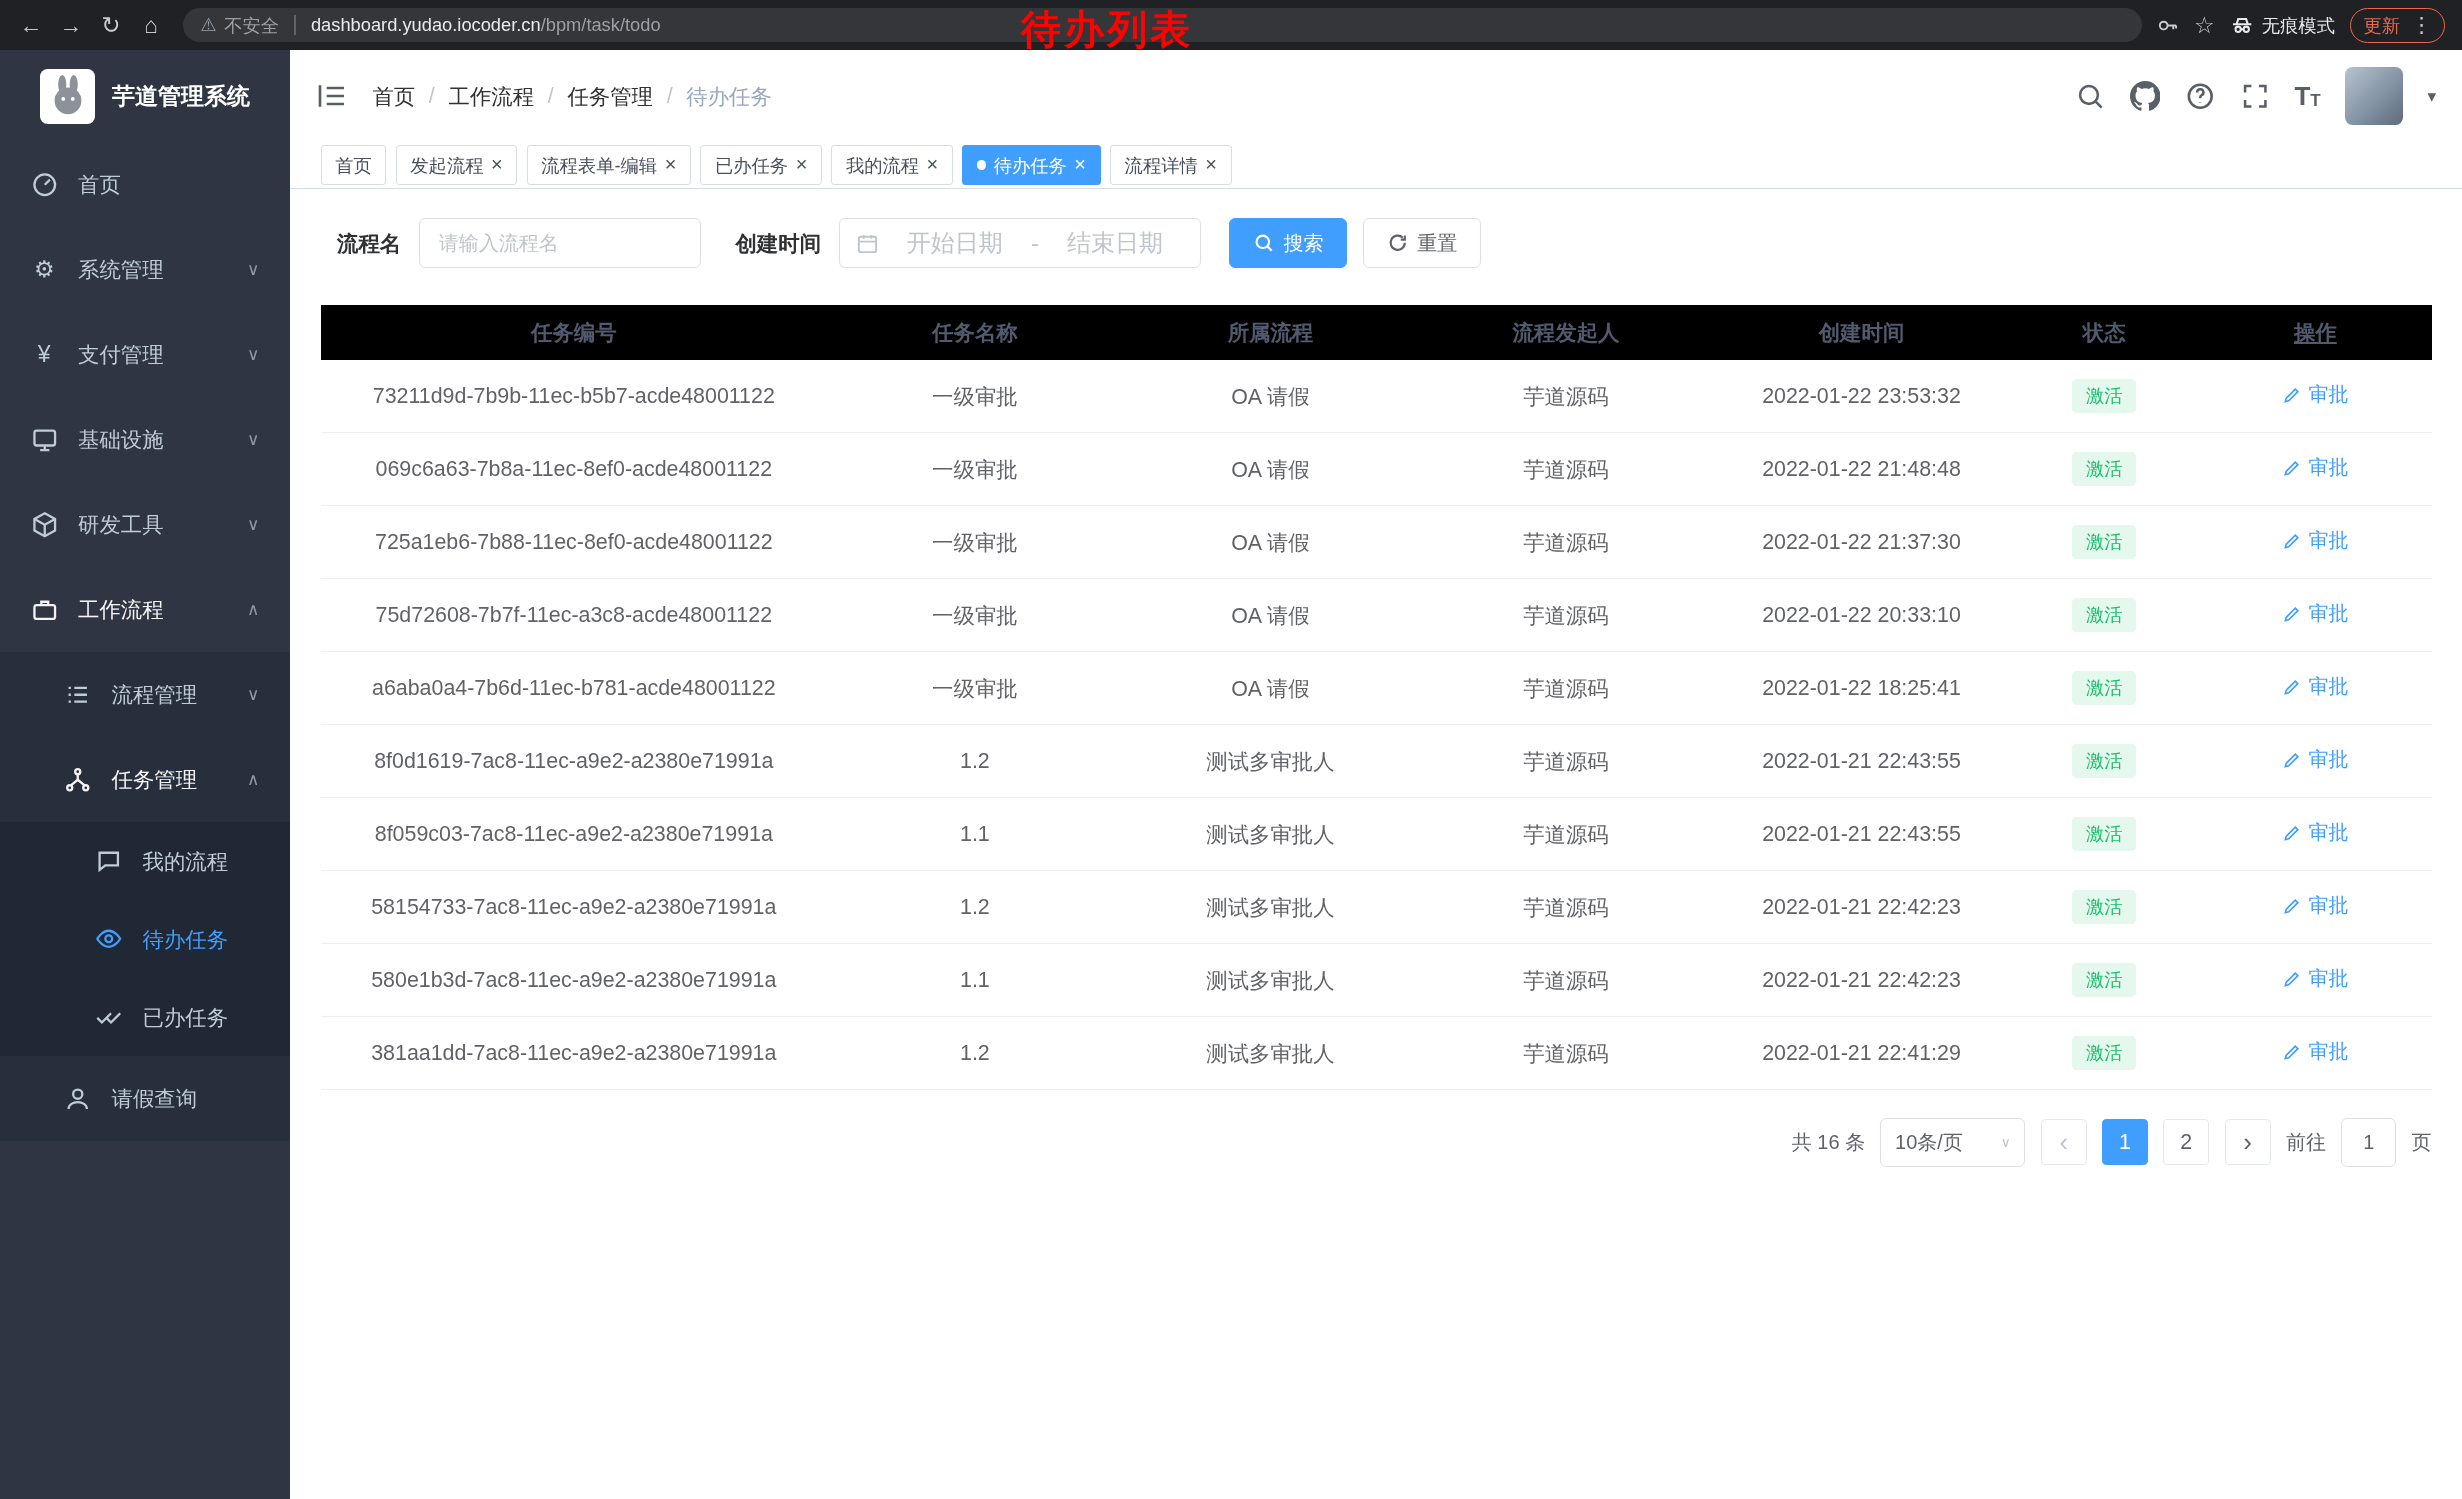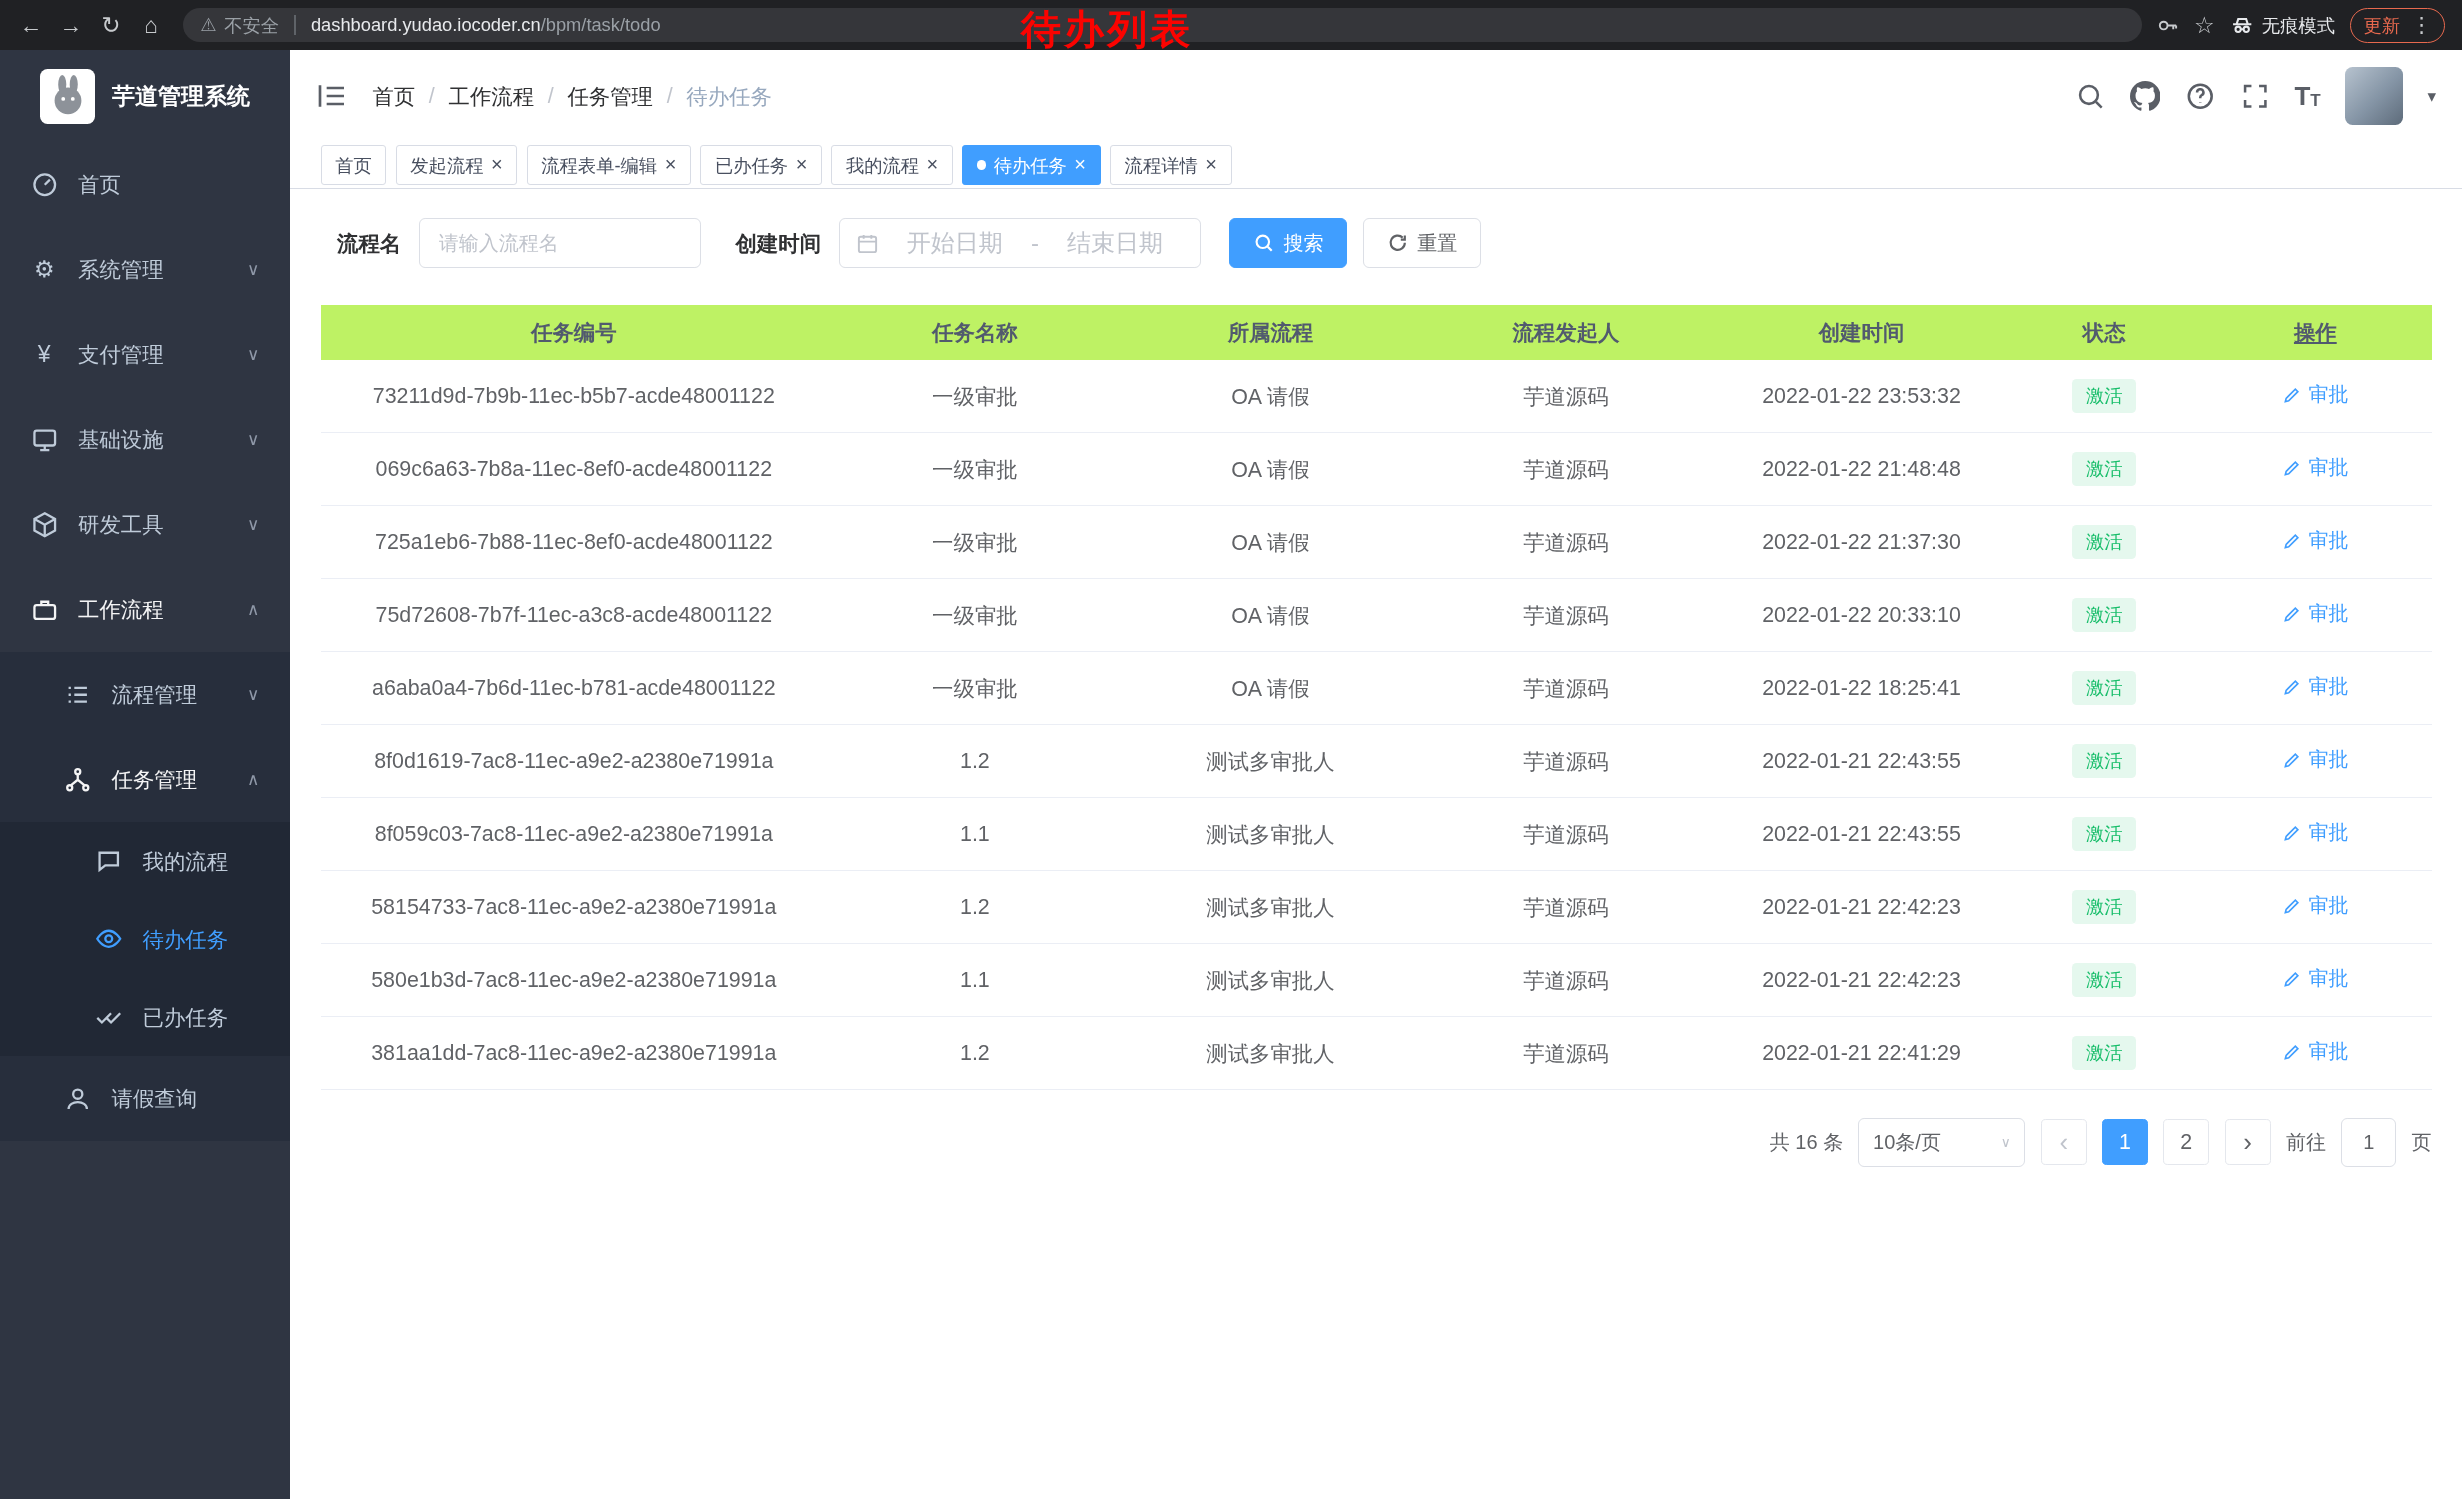--- a/index.html
+++ b/index.html
@@ -79,30 +79,30 @@
   
   .table { margin:37px 30.5px 0; font-size:21.4px; }
   .rowflex { display:flex; align-items:center; }
   .rowflex > :nth-child(1){ width:24%; }
   .rowflex > :nth-child(2){ width:14%; }
   .rowflex > :nth-child(3){ width:14%; }
   .rowflex > :nth-child(4){ width:14%; }
   .rowflex > :nth-child(5){ width:14%; }
   .rowflex > :nth-child(6){ width:9%; }
   .rowflex > :nth-child(7){ width:11%;text-decoration:underline; }
-  .t-head { background:#bef264; height:55px; color:#515a6e; font-weight:bold; }
+  .t-head { background:#000000; height:55px; color:#515a6e; font-weight:bold; }
   .t-row { height:73px; border-bottom:1.5px solid #ebeef5; color:#606266; }
   .t-cell { text-align:center; padding:0 7.6px; overflow:hidden; white-space:nowrap; }
   .badge { display:inline-block; background:#e5f8ee; color:#19be6b; padding:6.1px 13.7px; border-radius:4.6px; font-size:18.3px; line-height:1.2; }
   .approve { color:#409eff; font-size:20px; display:inline-flex; align-items:center; gap:6.1px; cursor:pointer; }
   .approve .aicon { width:20px; height:20px; }
 
   
   .pagination { display:flex; align-items:center; justify-content:flex-end; margin:27.5px 30.5px 0; gap:15.3px; font-size:20px; color:#606266; }
-  .psize { width:167px; height:49px; border:1.5px solid #dcdfe6; border-radius:6.1px; display:flex; align-items:center; justify-content:space-between; padding:0 13.7px; color:#606266; cursor:pointer; }
+  .psize { width:145px; height:49px; border:1.5px solid #dcdfe6; border-radius:6.1px; display:flex; align-items:center; justify-content:space-between; padding:0 13.7px; color:#606266; cursor:pointer; }
   .psize .caret { color:#c0c4cc; font-size:13.7px; }
   .pbtn { min-width:46px; height:46px; border:1.5px solid #e4e7ed; border-radius:4.6px; display:flex; align-items:center; justify-content:center; background:#fff; font-size:21.4px; color:#606266; cursor:pointer; }
   .pbtn.disabled { color:#c0c4cc; }
   .pbtn.current { background:#409eff; border-color:#409eff; color:#fff; }
   .arrow-glyph { font-size:26px; line-height:1; }
   .goto-input { width:55px; height:49px; border:1.5px solid #dcdfe6; border-radius:6.1px; text-align:center; font-size:20px; color:#606266; outline:none; font-family:inherit; }
 
   svg { display:block; }
 </style>
 </head>

